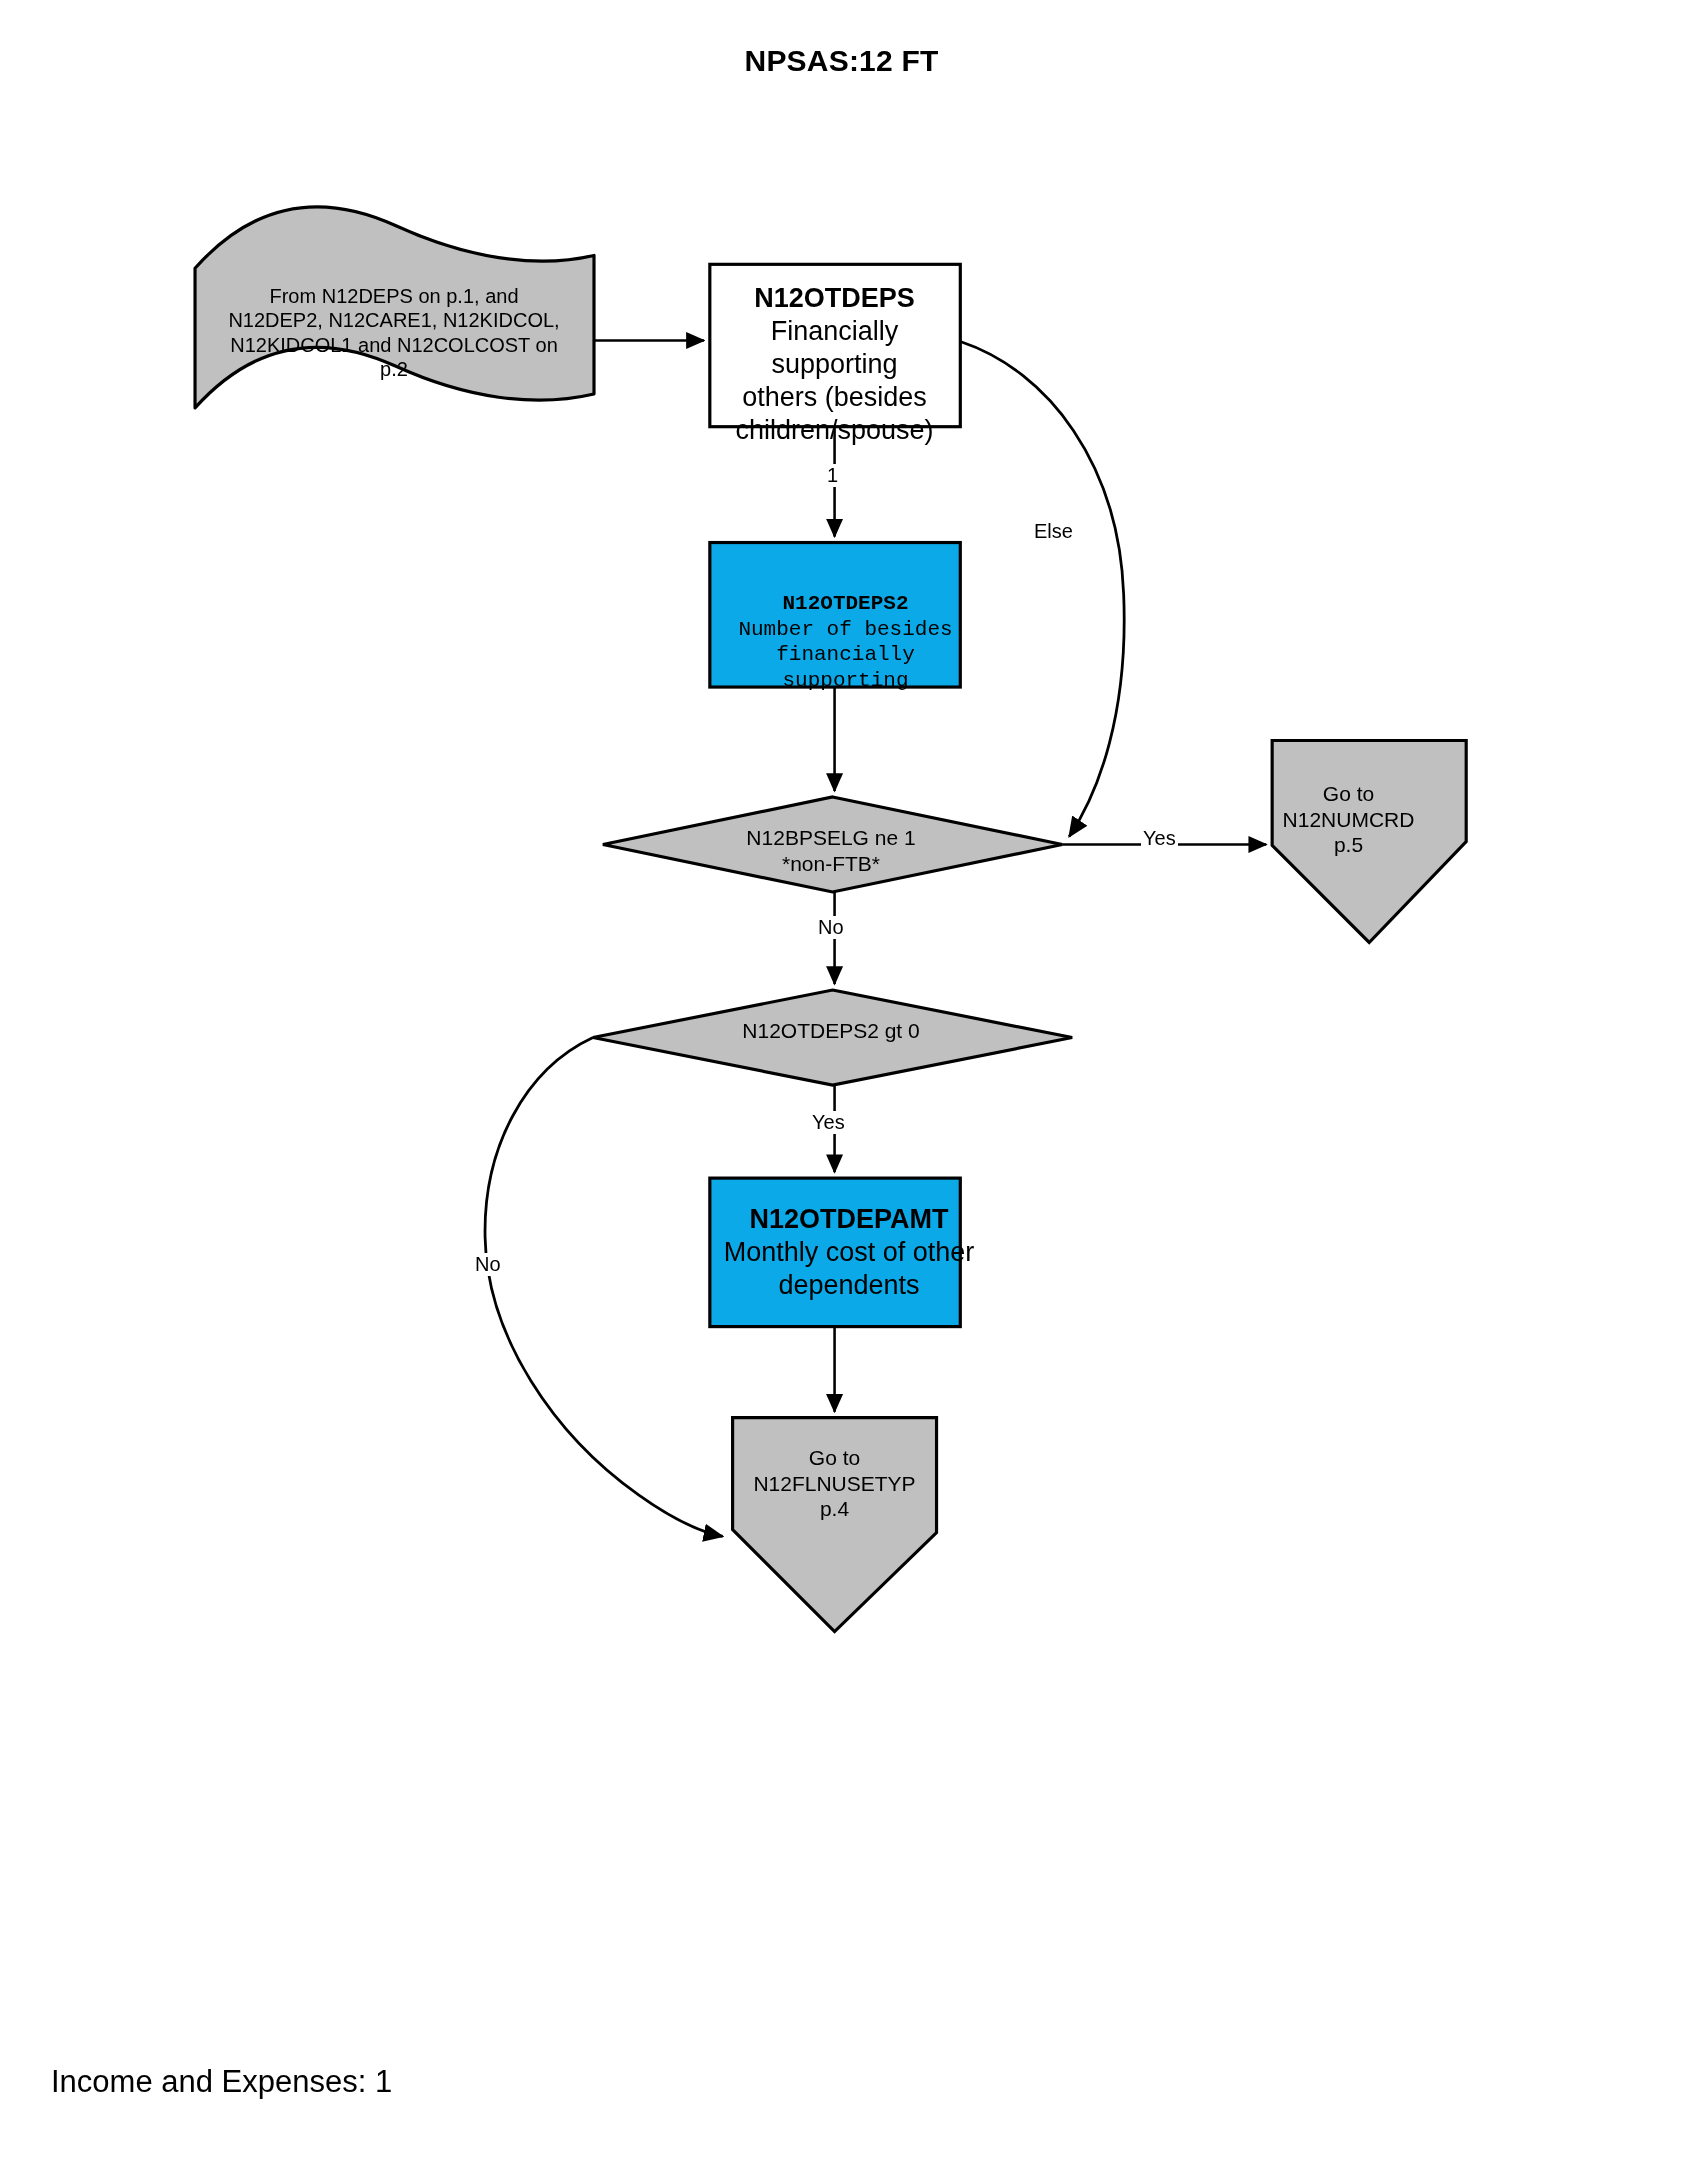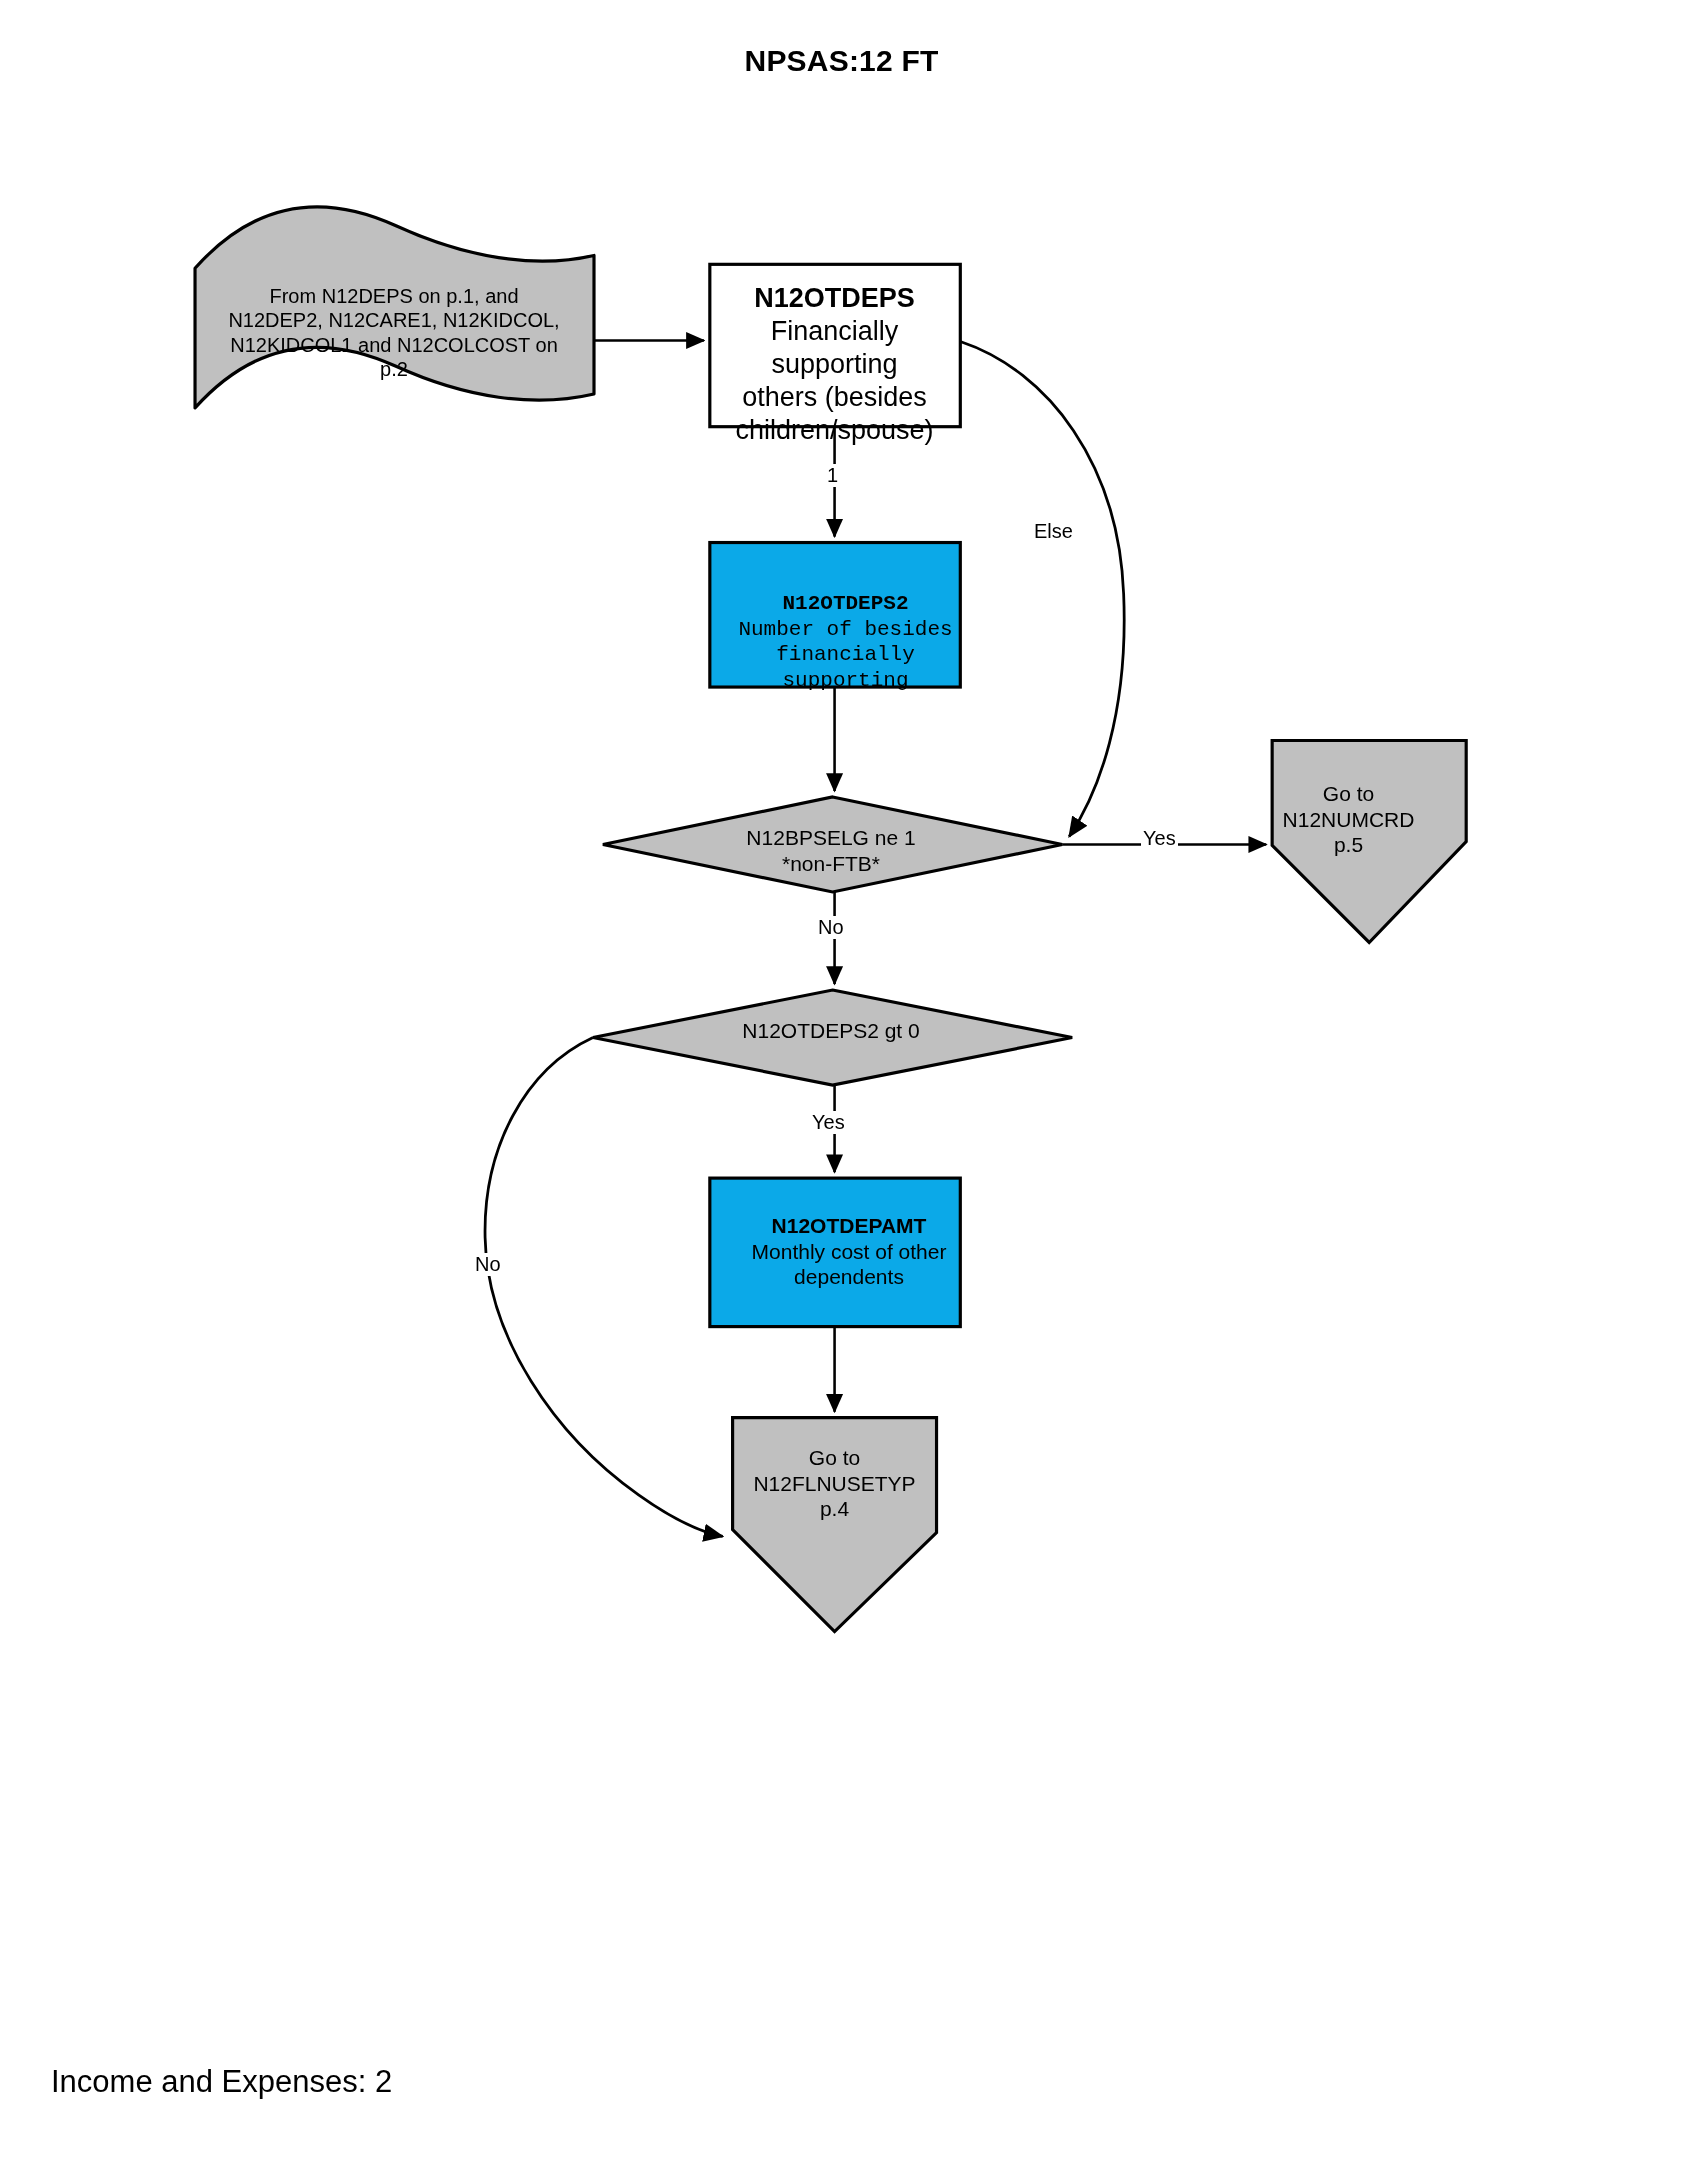--- a/index.html
+++ b/index.html
@@ -65,22 +65,21 @@
     left: 709px;
     top: 591px;
     width: 273px;
     font-size: 21px;
     font-family: Liberation Mono, monospace;
   }
   #node-otdepamt-label {
     left: 709px;
     top: 1203px;
     width: 280px;
-    font-size: 21px;
-    margin-top: 10px;
+    font-size: 27px;
   }
   
   #dec-bpselg-label {
     left: 653px;
     top: 825px;
     width: 356px;
     font-size: 21px;
   }
   #dec-otdeps2gt0-label {
     left: 653px;
@@ -213,14 +212,14 @@
   <div>p.4</div>
 </div>
 
 <div class="edge-label" id="edge-label-one">1</div>
 <div class="edge-label" id="edge-label-else">Else</div>
 <div class="edge-label" id="edge-label-yes-numcrd">Yes</div>
 <div class="edge-label" id="edge-label-no-first">No</div>
 <div class="edge-label" id="edge-label-yes-amt">Yes</div>
 <div class="edge-label" id="edge-label-no-second">No</div>
 
-<div id="page-footer">Income and Expenses: 2</div>
+<div id="page-footer">Income and Expenses: 1</div>
 
 
 </body></html>

